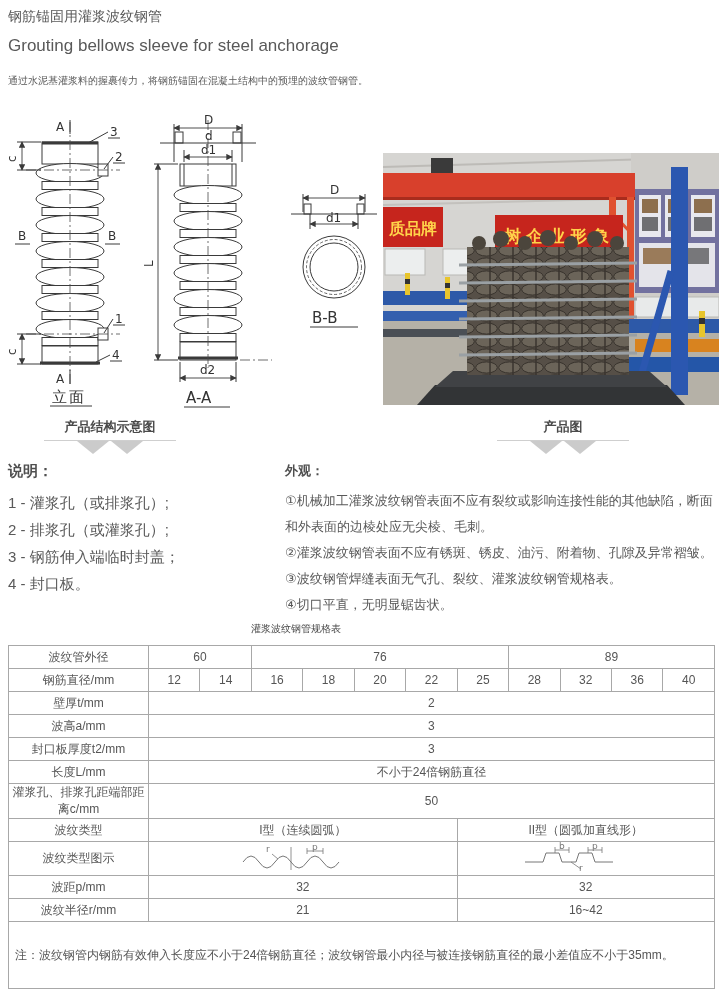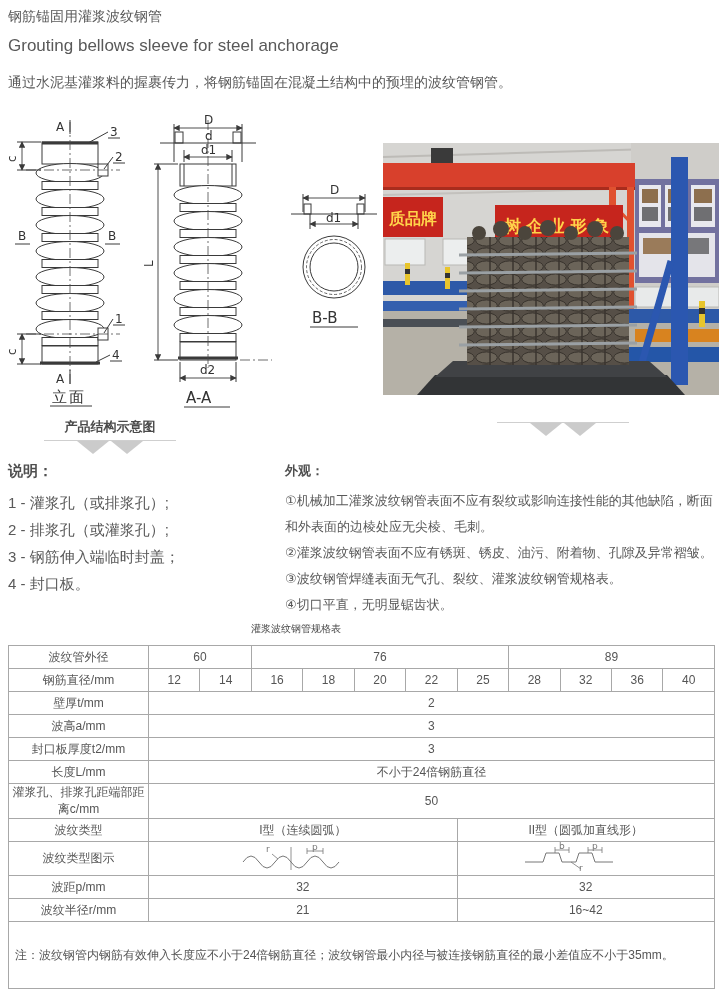--- a/index.html
+++ b/index.html
@@ -1,23 +1,23 @@
 <!DOCTYPE html>
 <html><head>
 <meta charset="utf-8">
 <style>
   html,body { margin:0; padding:0; background:#fff; }
   .page { position:relative; width:722px; height:990px; background:#fff; overflow:hidden;
           font-family:"Liberation Sans","DejaVu Sans",sans-serif; color:#595959; }
   .title-zh { position:absolute; left:8px; top:8px;  font-size:14px; color:#595959; }
   .title-en { position:absolute; left:8px; top:36px; font-size:17px; color:#595959; }
-  .intro    { position:absolute; left:8px; top:74px; font-size:14px; color:#595959; }
+  .intro    { position:absolute; left:8px; top:74px; font-size:10px; color:#595959; }
 
   .drawing-wrap { position:absolute; left:8px;  top:112px; width:372px; height:298px; }
-  .photo-wrap   { position:absolute; left:383px; top:143px; width:336px; height:304px; }
+  .photo-wrap   { position:absolute; left:383px; top:153px; width:336px; height:304px; }
 
   .caption { position:absolute; top:418px; width:160px; text-align:center; }
   .caption.c1 { left:30px; } .caption.c2 { left:483px; }
   .caption-text { font-size:13px; font-weight:bold; color:#4a4a4a; }
   .caption-line { width:132px; height:1px; background:#cfcfcf; margin:4px auto 0; }
   .caption-tris { display:flex; justify-content:center; gap:2px; margin-top:0; }
   .tri { width:0; height:0; border-left:16px solid transparent; border-right:16px solid transparent; border-top:13px solid #cbcbcb; }
 
   .legend { position:absolute; left:8px; top:462px; font-size:15px; color:#595959; }
   .legend .hd, .appearance .hd { font-weight:bold; color:#4f4f4f; margin-bottom:8px; }
@@ -302,20 +302,21 @@
 
   <div class="caption c1">
     <div class="caption-text">产品结构示意图</div>
     <div class="caption-line"></div>
     <div class="caption-tris">
         <span class="tri"></span>
         <span class="tri"></span>
       </div>
   </div>
   <div class="caption c2">
+    <div class="caption-text">产品图</div>
     <div class="caption-line"></div>
     <div class="caption-tris">
         <span class="tri"></span>
         <span class="tri"></span>
       </div>
   </div>
 
   <div class="legend">
     <div class="hd">说明：</div>
     <div class="it">1 - 灌浆孔（或排浆孔）;</div>

